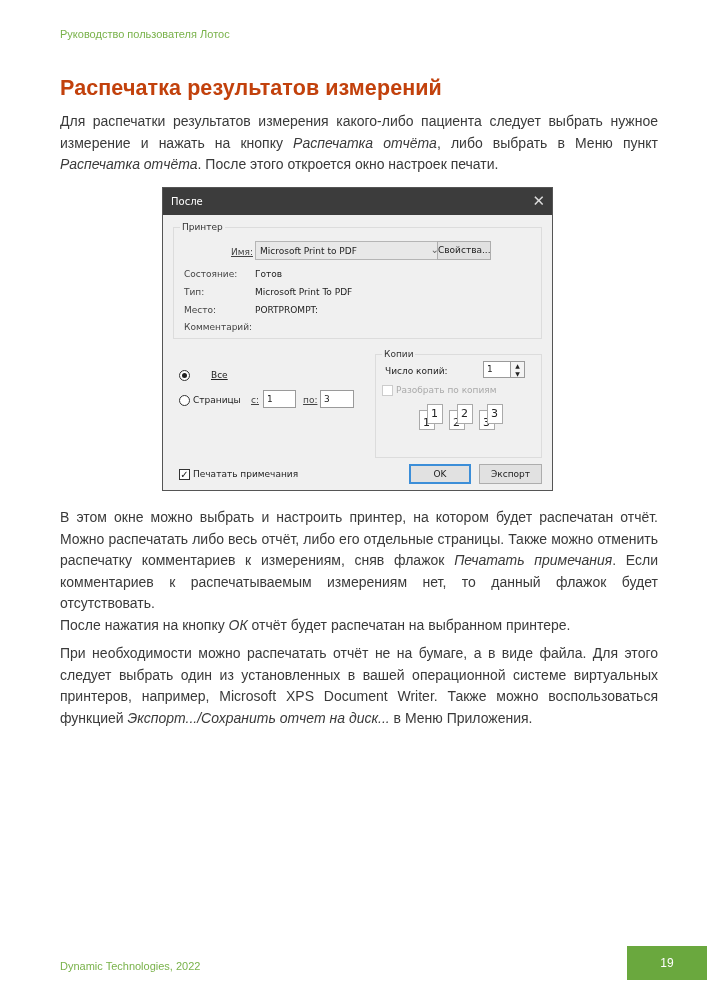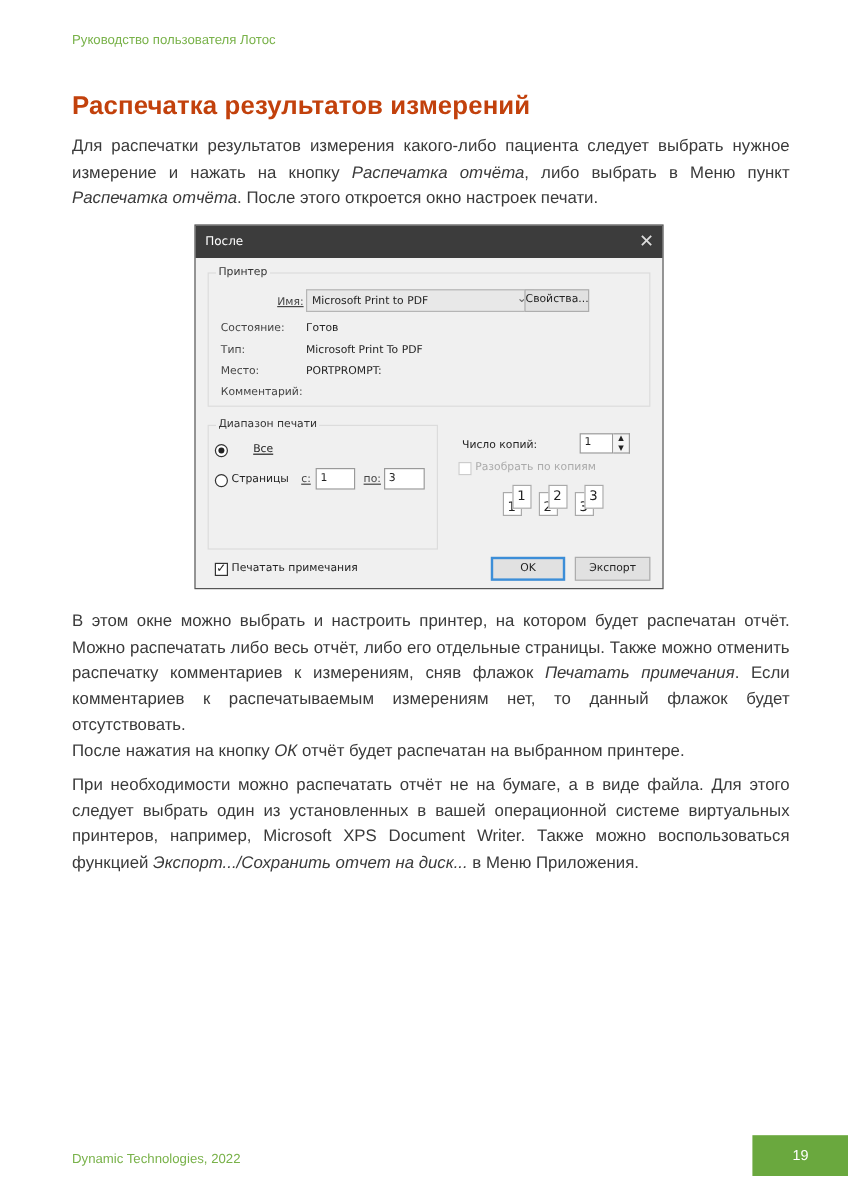--- a/index.html
+++ b/index.html
@@ -69,32 +69,32 @@
   <div class="btn" style="left:274px; top:53px; width:54px; height:19px; line-height:17px;">Свойства...</div>
 
   <span class="lbl" style="left:21px; top:81px;">Состояние:</span>
   <span class="val" style="left:92px; top:81px;text-align:right;">Готов</span>
   <span class="lbl" style="left:21px; top:99px;">Тип:</span>
   <span class="val" style="left:92px; top:99px;">Microsoft Print To PDF</span>
   <span class="lbl" style="left:21px; top:117px;">Место:</span>
   <span class="val" style="left:92px; top:117px;">PORTPROMPT:</span>
   <span class="lbl" style="left:21px; top:134px;">Комментарий:</span>
 
-  <div class="group" style="left:10px; top:166px; width:192px; height:104px;">
-    <span class="group-label">Диапазон печати</span>
-  </div>
   <div class="radio on" style="left:16px; top:182px;"></div>
   <span class="lbl u" style="left:32px; top:182px; color:#222;padding-left:16px;">Все</span>
   <div class="radio" style="left:16px; top:207px;"></div>
   <span class="lbl" style="left:30px; top:207px; color:#222;">Страницы</span>
   <span class="lbl u" style="left:88px; top:207px;">с:</span>
   <div class="inp" style="left:100px; top:202px; width:33px; height:18px; line-height:16px;">1</div>
   <span class="lbl u" style="left:140px; top:207px;">по:</span>
   <div class="inp" style="left:157px; top:202px; width:34px; height:18px; line-height:16px;">3</div>
 
+  <div class="group" style="left:212px; top:166px; width:167px; height:104px;">
+    <span class="group-label">Копии</span>
+  </div>
   <span class="lbl" style="left:222px; top:178px; color:#222;">Число копий:</span>
   <div class="inp" style="left:320px; top:173px; width:28px; height:17px; line-height:15px;">1</div>
   <div class="spin" style="left:348px; top:173px; height:17px;">▲<br>▼</div>
   <div class="chk dis" style="left:219px; top:197px;"></div>
   <span class="lbl" style="left:233px; top:197px; color:#aaa;">Разобрать по копиям</span>
 
   <div>
     <div class="page" style="left:256px; top:222px;">
         <span style="position:absolute;left:3px;top:5px;">1</span>
       </div>

